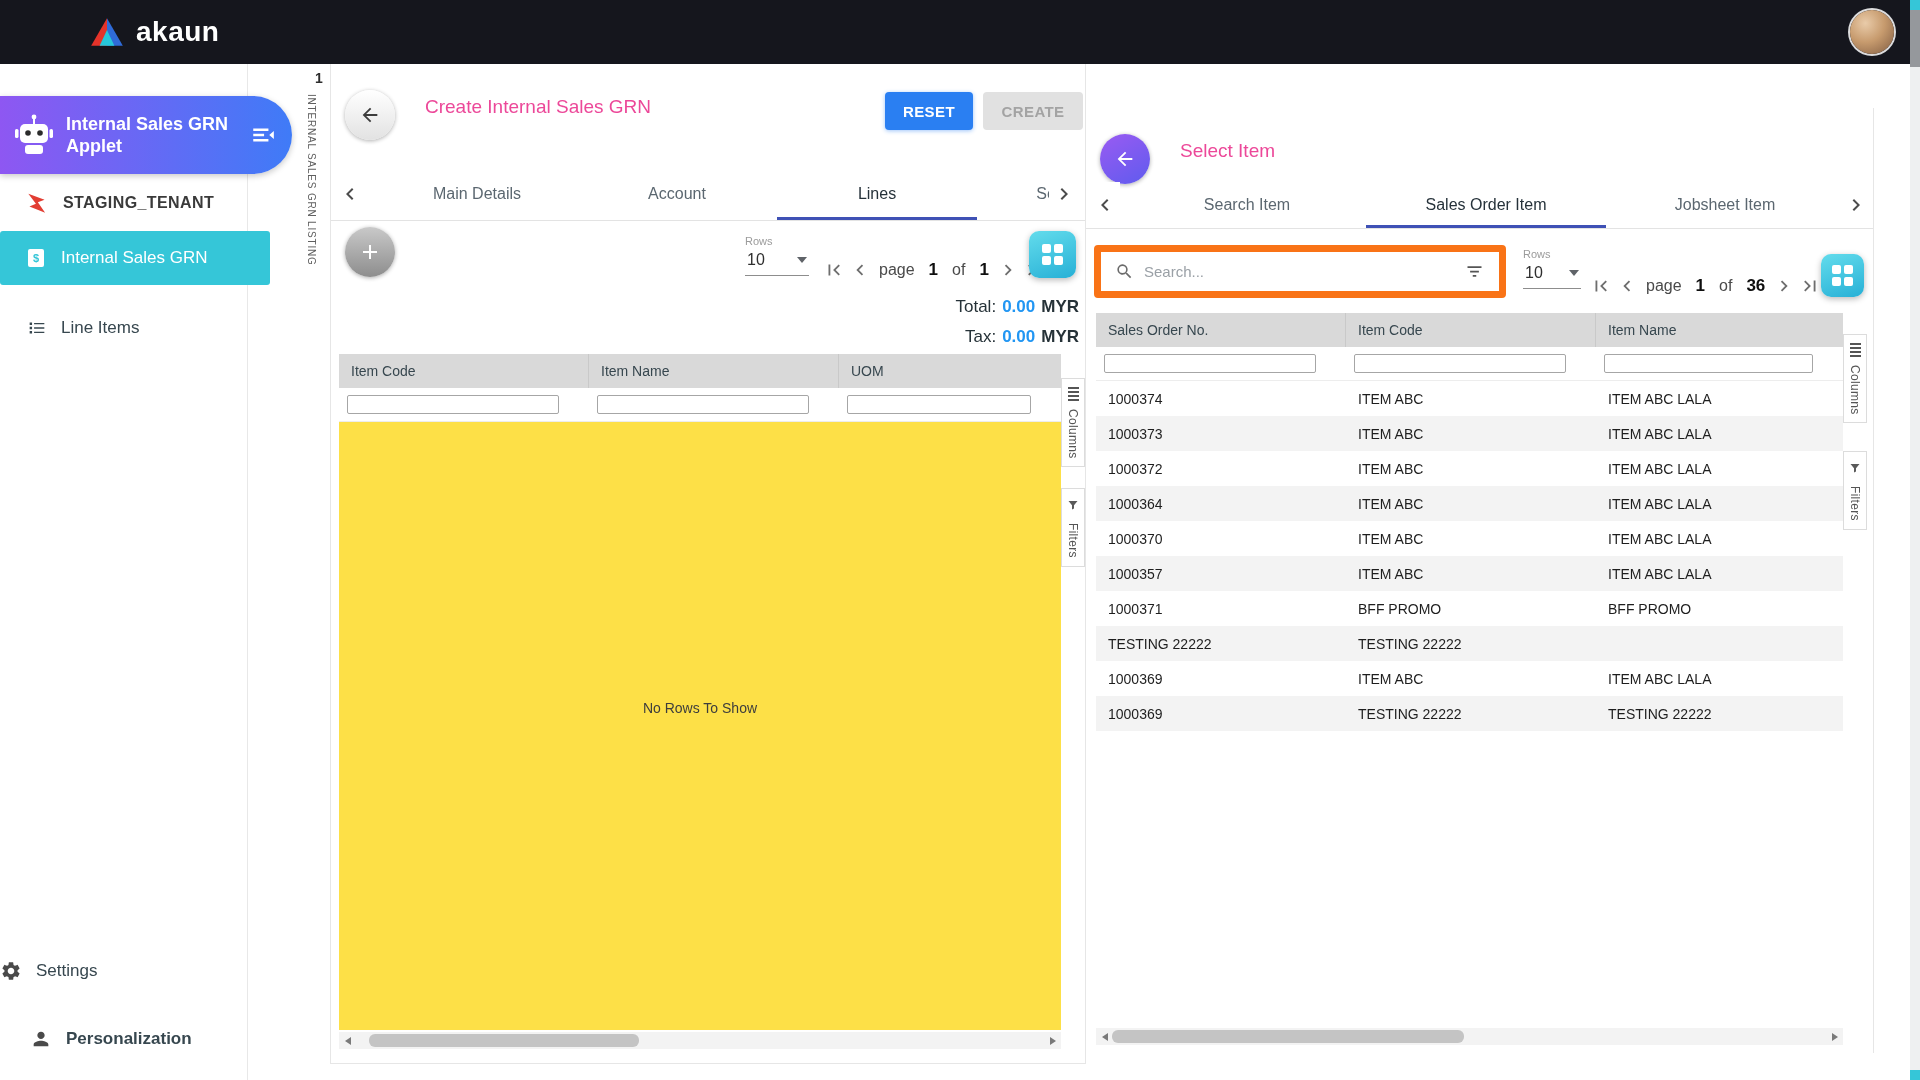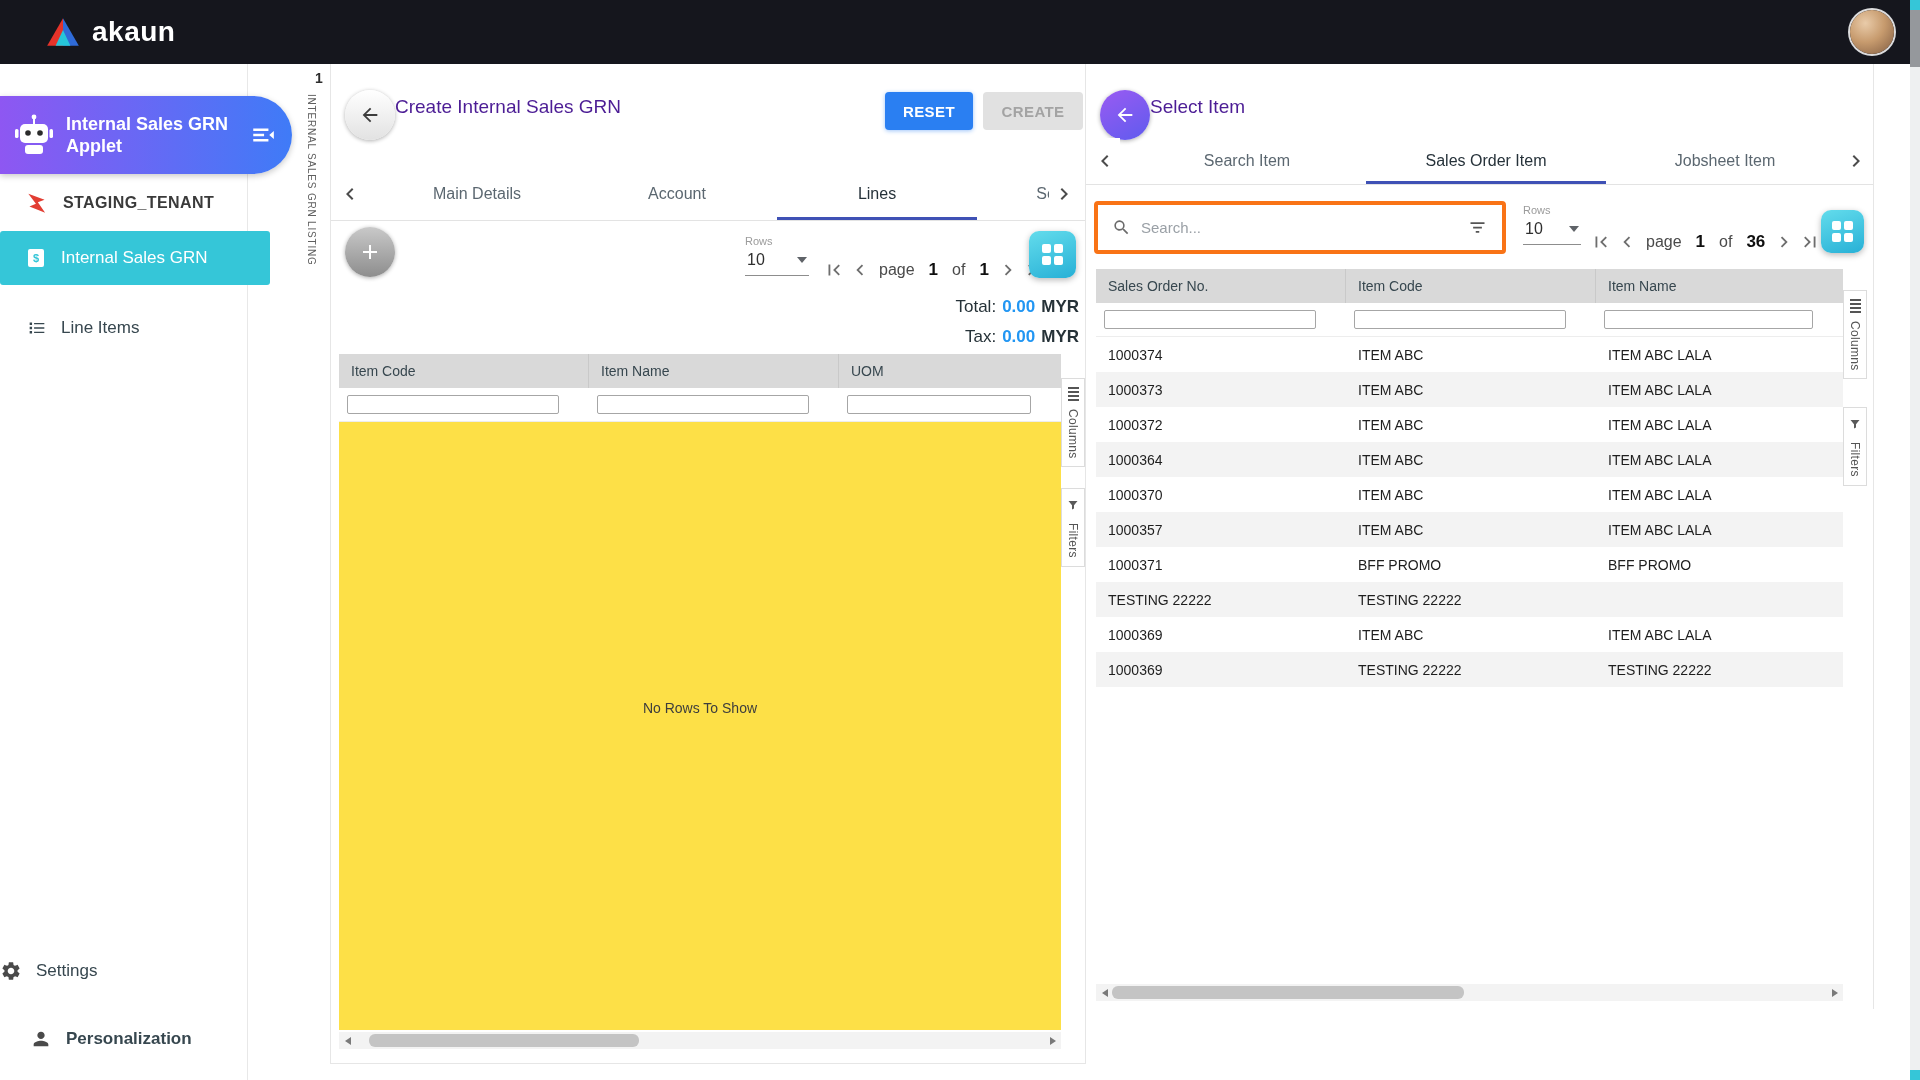--- a/index.html
+++ b/index.html
@@ -2,21 +2,21 @@
 <html><head>
 <meta charset="utf-8">
 <style>
   * { margin:0; padding:0; box-sizing:border-box; }
   html,body { width:1920px; height:1080px; overflow:hidden; background:#fff;
     font-family:"Liberation Sans","DejaVu Sans",sans-serif; }
   .app { position:relative; width:1920px; height:1080px; overflow:hidden; background:#fff; }
 
   
   .topbar { position:absolute; left:0; top:0; width:1920px; height:64px; background:#15161d;
-    display:flex; align-items:center; padding:0 26px 0 44px; z-index:40; }
+    display:flex; align-items:center; padding:0 26px 0 88px; z-index:40; }
   .logo { display:flex; align-items:center; gap:10px; cursor:pointer; }
   .logo svg { width:38px; height:32px; }
   .logo-text { color:#fff; font-size:28px; font-weight:700; letter-spacing:.5px; }
   .avatar { margin-left:auto; width:44px; height:44px; border-radius:50%;
     background:radial-gradient(circle at 35% 30%, #e9cba9 0%, #c79b6e 45%, #7e5a40 100%);
     box-shadow:0 0 0 2px rgba(255,255,255,.85); cursor:pointer; }
 
   
   .sidebar { position:absolute; left:0; top:64px; width:248px; height:1016px; background:#fff;
     border-right:1px solid #e8e8e8; }
@@ -44,30 +44,30 @@
   
   .listing-strip { position:absolute; left:306px; top:70px; width:26px; text-align:center; }
   .listing-strip .num { font-size:14px; font-weight:700; color:#2d2d2d; }
   .listing-strip .vtext { writing-mode:vertical-rl; font-size:10px; color:#5f5f5f;
     letter-spacing:.8px; margin-top:8px; white-space:nowrap; }
 
   
   .panel { position:absolute; top:64px; background:#fff; }
   .panel-left { left:330px; width:756px; height:1000px; border-left:1px solid #e6e6e6;
     border-right:1px solid #e6e6e6; border-bottom:1px solid #e6e6e6; }
-  .panel-right { left:1086px; width:788px; height:945px; border-right:1px solid #e6e6e6; }
+  .panel-right { left:1086px; width:788px; height:945px; border-right:1px solid #e6e6e6;margin-top:44px; }
 
   .circle-btn { position:absolute; width:50px; height:50px; border-radius:50%;
     display:flex; align-items:center; justify-content:center; cursor:pointer;
     box-shadow:0 1px 4px rgba(0,0,0,.32); }
   .circle-gray { background:linear-gradient(180deg,#ffffff 0%,#e2e2e2 100%); }
   .circle-gray svg { fill:#3c3c3c; width:22px; height:22px; }
   .circle-purple { background:linear-gradient(150deg,#9a5bf2 0%,#5f5bee 100%); }
   .circle-purple svg { fill:#fff; width:22px; height:22px; }
-  .panel-title { position:absolute; left:64px; top:32px; font-size:19px; color:#4c1d95; }
+  .panel-title { position:absolute; left:94px; top:32px; font-size:19px; color:#ec4899; }
 
   .btn { position:absolute; top:28px; height:38px; border-radius:4px; display:flex; align-items:center;
     justify-content:center; font-size:15px; font-weight:700; letter-spacing:.4px; cursor:pointer; }
   .btn-reset { left:554px; width:88px; background:#2a7ff2; color:#fff; box-shadow:0 1px 4px rgba(42,127,242,.45); }
   .btn-create { left:652px; width:100px; background:#e1e1e1; color:#a3a3a3; }
 
   
   .tabs-row { position:absolute; left:0; width:100%; border-bottom:1px solid #e3e3e3; overflow:hidden; }
   .tabs-left { top:104px; height:53px; }
   .tabs-right2 { top:74px; height:47px; }
@@ -140,21 +140,21 @@
     border-left:6px solid #7a7a7a; }
   .hs-thumb { position:absolute; top:2px; height:13px; border-radius:6px; background:#c4c4c4; cursor:grab; }
 
   
   .vscroll { position:absolute; top:0; right:0; width:10px; height:1080px; background:#eef0f1; z-index:60; }
   .vs-cap-top { position:absolute; top:0; left:0; width:10px; height:10px; background:#35c6d8; }
   .vs-thumb { position:absolute; top:10px; left:0; width:10px; height:57px; background:#95989c; cursor:grab; }
   .vs-cap-bottom { position:absolute; bottom:0; left:0; width:10px; height:10px; background:#35c6d8; }
 
   
-  .search-box { position:absolute; left:8px; top:137px; width:412px; height:53px; border:4px solid #f97316;
+  .search-box { position:absolute; left:8px; top:137px; width:412px; height:53px; border:7px solid #f97316;
     border-radius:4px; display:flex; align-items:center; padding:0 14px; gap:10px; background:#fff; }
   .search-box svg.mag { width:19px; height:19px; fill:#6b6b6b; flex:0 0 auto; }
   .search-box input { flex:1; border:none; outline:none; font-size:15px; color:#333;
     font-family:"Liberation Sans","DejaVu Sans",sans-serif; }
   .search-box input::placeholder { color:#9aa0a6; }
   .search-box svg.filt { width:21px; height:21px; fill:#555; flex:0 0 auto; cursor:pointer; }
 </style>
 </head>
 <body>
 

